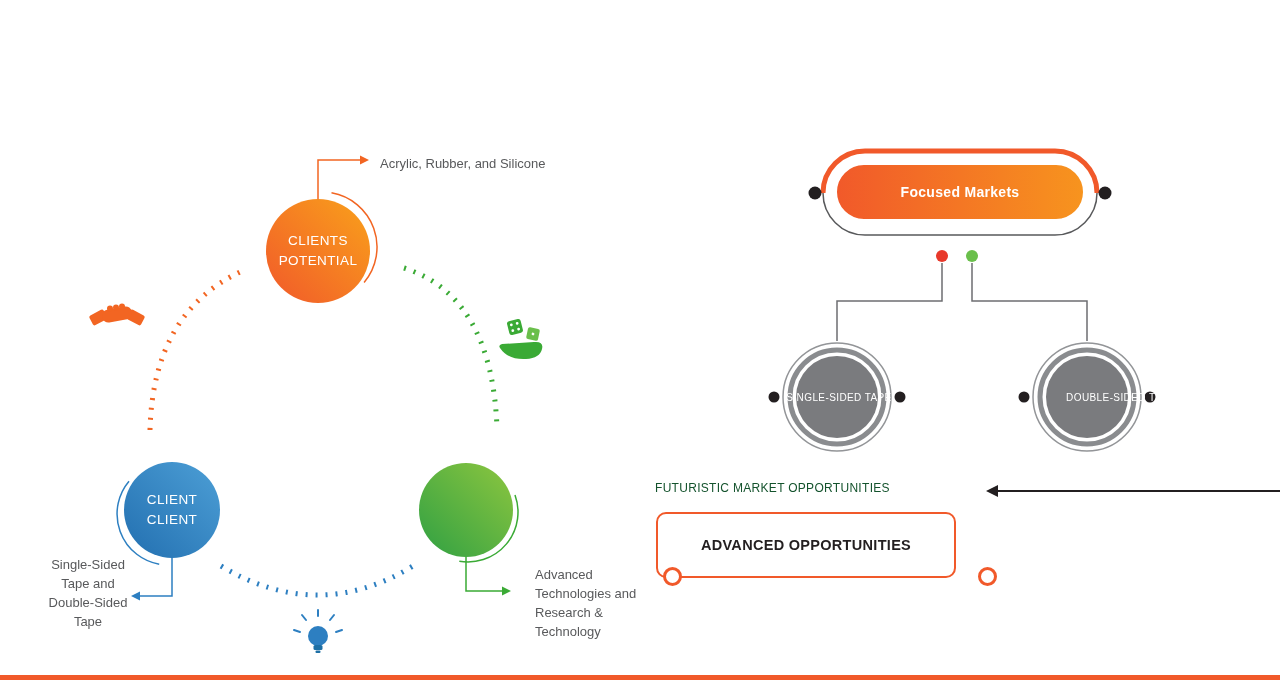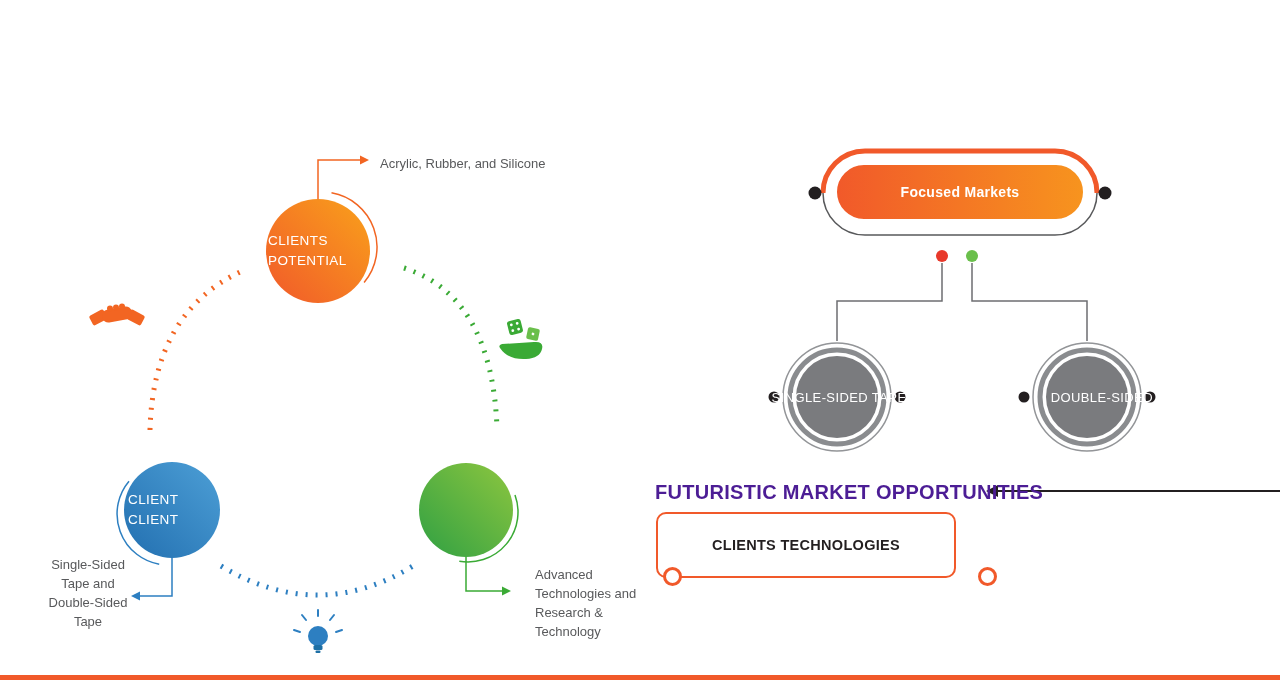--- a/index.html
+++ b/index.html
@@ -12,31 +12,31 @@
   .header-overlay{position:absolute;inset:0;
           clip-path:polygon(43% 0,100% 0,100% 100%,37% 100%);
           background:linear-gradient(90deg,#f57e20 0%,#f9a11b 100%);}
   .header-title{position:absolute;left:45px;top:30px;color:#fff;font-size:21px;
           font-weight:bold;letter-spacing:0.2px;}
   .header-subtitle{position:absolute;left:580px;top:24px;width:640px;color:#fff;
           font-size:19px;line-height:1.4;}
   svg.layer{position:absolute;left:0;top:0;pointer-events:none;}
 
   .circle-label{position:absolute;display:flex;align-items:center;justify-content:center;
-          text-align:left;color:#fff;font-size:13.5px;letter-spacing:0.4px;line-height:1.5;}
+          text-align:center;color:#fff;font-size:13.5px;letter-spacing:0.4px;line-height:1.5;}
   .annot{position:absolute;color:#58595b;font-size:13px;line-height:1.45;}
 
   .fm-label{position:absolute;left:836px;top:164px;width:248px;height:56px;display:flex;
           align-items:center;justify-content:center;color:#fff;font-size:14px;font-weight:bold;
           letter-spacing:0.3px;}
   .tape-label{position:absolute;width:94px;height:14px;display:flex;align-items:center;
-          justify-content:center;color:#fff;font-size:13px;letter-spacing:0.4px;white-space:nowrap;}
+          justify-content:center;color:#fff;font-size:10px;letter-spacing:0.4px;white-space:nowrap;}
 
-  .opp-heading{position:absolute;left:655px;top:481px;font-size:20px;color:#4c1d95;
-          font-weight:700;letter-spacing:0.3px;}
+  .opp-heading{position:absolute;left:655px;top:481px;font-size:12px;color:#14532d;
+          font-weight:400;letter-spacing:0.3px;}
   .opp-box{position:absolute;width:296px;height:62px;border:2px solid #f1592a;border-radius:10px;
           background:#fff;display:flex;align-items:center;justify-content:center;
           font-weight:bold;font-size:14.5px;color:#231f20;letter-spacing:0.3px;}
   .corner-ring{position:absolute;width:13px;height:13px;border:3.5px solid #f1592a;
           border-radius:50%;background:#fff;}
 
   .bottom-bar{position:absolute;left:0;bottom:0;width:1280px;height:5px;background:#f1592a;}
 </style>
 </head>
 <body>
@@ -181,19 +181,19 @@
   <div class="annot" style="left:487px;top:566px;width:130px;margin-left:48px;">Advanced Technologies and Research &amp; Technology</div>
 
   <div class="fm-label">Focused Markets</div>
 
   <div class="tape-label" style="left:792px;top:390px;">SINGLE-SIDED TAPE</div>
   <div class="tape-label" style="left:1074px;top:390px;">DOUBLE-SIDED TAPE</div>
 
   <div class="opp-heading">FUTURISTIC MARKET OPPORTUNITIES</div>
 
   <div class="opp-box" style="left:656px;top:512px;">
-    <span>CLIENTS TECHNOLOGIES</span>
+    <span>ADVANCED OPPORTUNITIES</span>
   </div>
   <div class="corner-ring" style="left:663px;top:567px;"></div>
   <div class="corner-ring" style="left:978px;top:567px;"></div>
 
   <div class="bottom-bar"></div>
 </div>
 
 </body></html>

